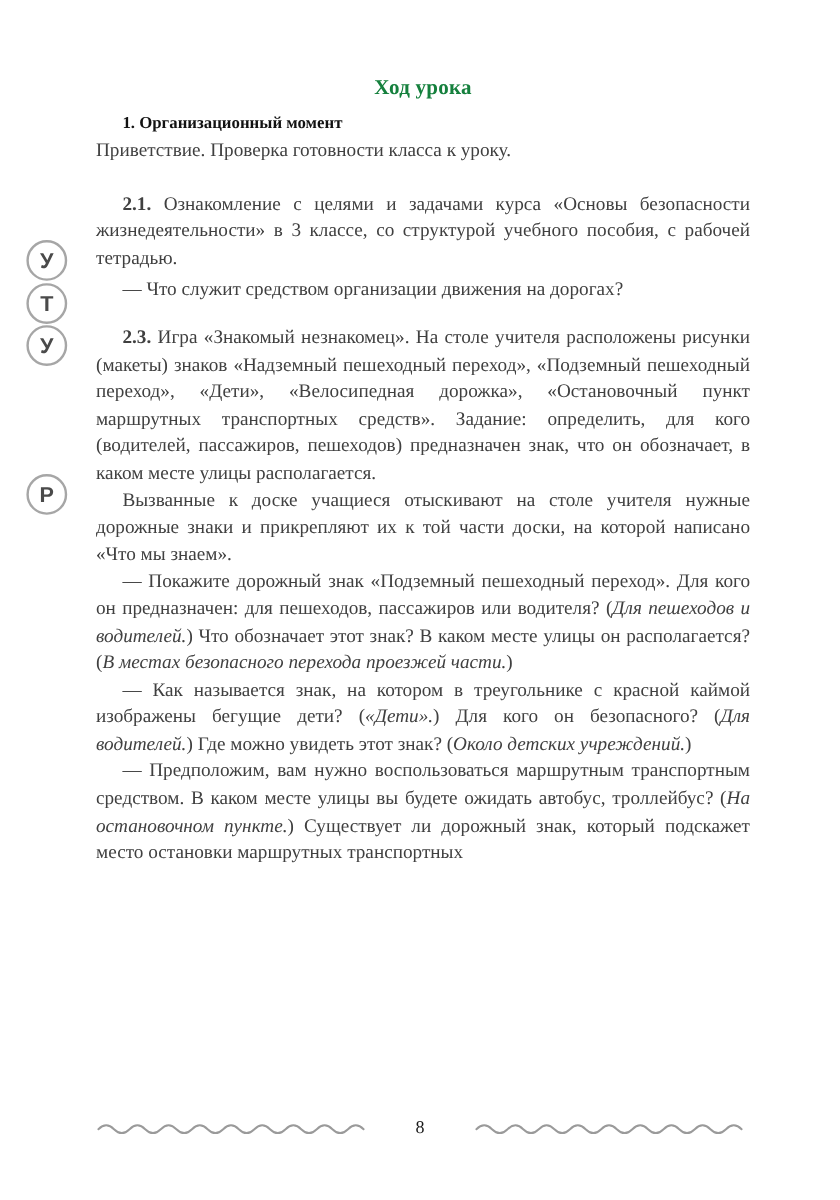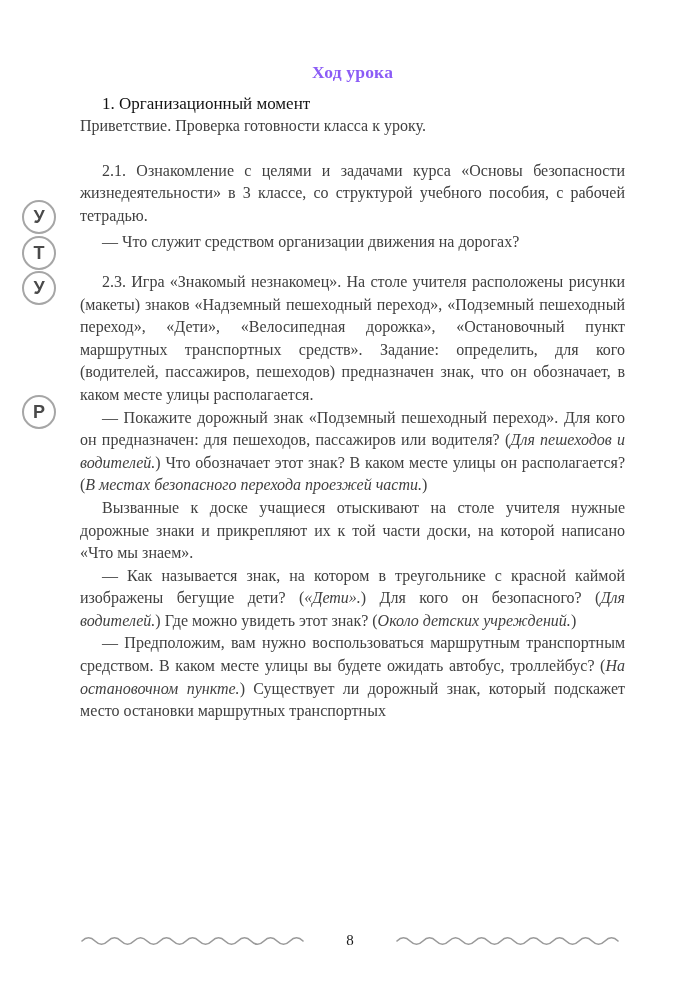--- a/index.html
+++ b/index.html
@@ -23,26 +23,26 @@
     top: 0;
     width: 545px;
   }
 
   .doc-title {
     text-align: center;
     font-weight: bold;
     font-size: 17.5px;
     letter-spacing: 0.2px;
     margin: 62px 0 0 0;
-    color: #8b5cf6;
+    color: #15803d;
   }
 
   .h-bold {
-    font-weight: normal;
-    font-size: 17px;
+    font-weight: bold;
+    font-size: 14px;
     line-height: 23px;
     margin: 0;
     color: #121212;
   }
   .h-bold.indent {
     text-indent: 22px;
   }
 
   p.body {
     font-size: 16px;
@@ -53,21 +53,21 @@
     color: #404040;
     hyphens: manual;
   }
   p.body.indent { text-indent: 22px; }
   p.body.dash   { text-indent: 22px; }
 
   .gap-s { height: 4px; }
   .gap-m { height: 9px; }
   .gap-l { height: 13px; }
 
-  b.num { font-weight: normal; }
+  b.num { font-weight: bold; }
   i.ans { font-style: italic; }
 
   
   .marker {
     position: absolute;
     width: 34px;
     height: 34px;
     border-radius: 50%;
     border: 2.4px solid #a6a6a6;
     box-sizing: border-box;
@@ -141,23 +141,23 @@
     <div class="gap-s"></div>
 
 
     <p class="body dash">— Что служит средством организации движения на дорогах?</p>
 
     <div class="gap-l"></div>
     <div class="gap-s"></div>
 
     <p class="body indent"><b class="num">2.3.</b> <span>Игра «Знакомый незнакомец». На столе учителя расположены рисунки (макеты) знаков «Надземный пешеходный переход», «Подземный пешеходный переход», «Дети», «Велосипедная дорожка», «Остановочный пункт маршрутных транспортных средств». Задание: определить, для кого (водителей, пассажиров, пешеходов) предназначен знак, что он обозначает, в каком месте улицы располагается.</span></p>
 
+    <p class="body indent">Вызванные к доске учащиеся отыскивают на столе учителя нужные дорожные знаки и прикрепляют их к той части доски, на которой написано «Что мы знаем».</p>
+
     <p class="body dash"><span>— Покажите дорожный знак «Подземный пешеходный переход». Для кого он предназначен: для пешеходов, пассажиров или водителя? (</span><i class="ans">Для пешеходов и водителей.</i><span>) Что обозначает этот знак? В каком месте улицы он располагается? (</span><i class="ans">В местах безопасного перехода проезжей части.</i><span>)</span></p>
-
-    <p class="body indent">Вызванные к доске учащиеся отыскивают на столе учителя нужные дорожные знаки и прикрепляют их к той части доски, на которой написано «Что мы знаем».</p>
 
     <p class="body dash"><span>— Как называется знак, на котором в треугольнике с красной каймой изображены бегущие дети? (</span><i class="ans">«Дети».</i><span>) Для кого он безопасного? (</span><i class="ans">Для водителей.</i><span>) Где можно увидеть этот знак? (</span><i class="ans">Около детских учреждений.</i><span>)</span></p>
 
     <p class="body dash"><span>— Предположим, вам нужно воспользоваться маршрутным транспортным средством. В каком месте улицы вы будете ожидать автобус, троллейбус? (</span><i class="ans">На остановочном пункте.</i><span>) Существует ли дорожный знак, который подскажет место остановки маршрутных транспортных</span></p>
 
   </div>
 
   <div class="footer">
     <svg class="wave" width="225" height="14" viewBox="0 0 225 14">
       <path d="M2 8 Q 8.5 1.5, 15 8 T 28 8 T 41 8 T 54 8 T 67 8 T 80 8 T 93 8 T 106 8 T 119 8 T 132 8 T 145 8 T 158 8 T 171 8 T 184 8 T 197 8 T 210 8 T 223 8" fill="none" stroke="#9a9a9a" stroke-width="1.6" stroke-linecap="round"></path>

